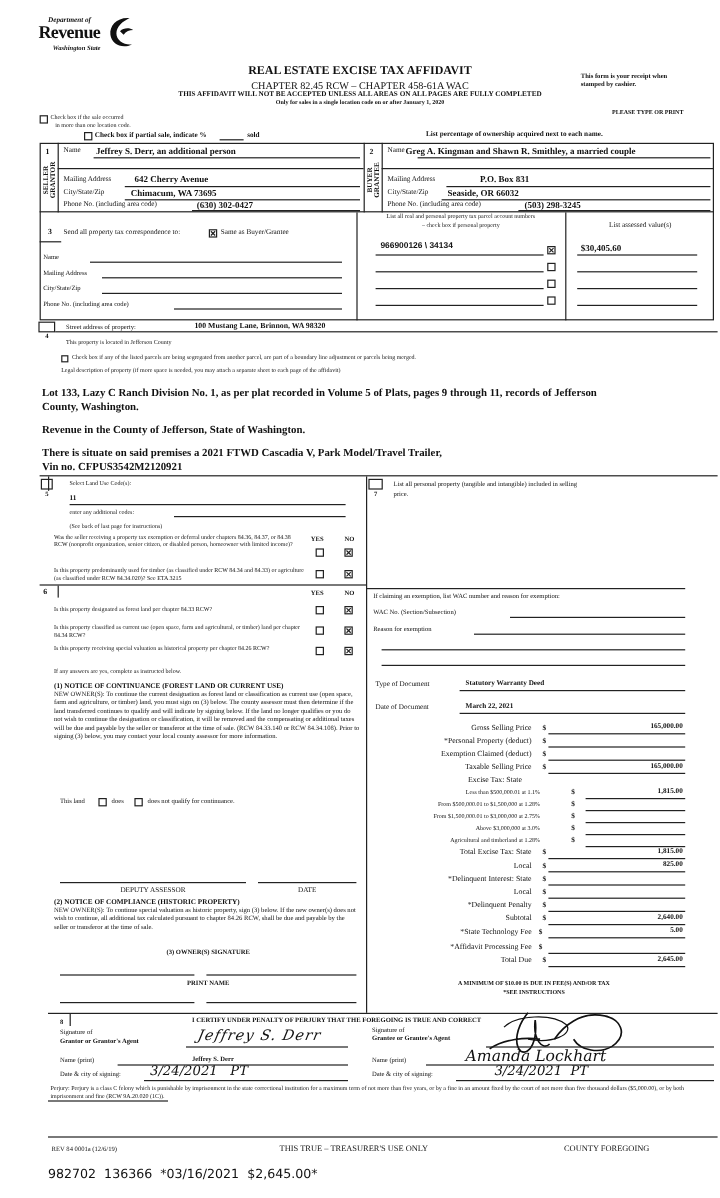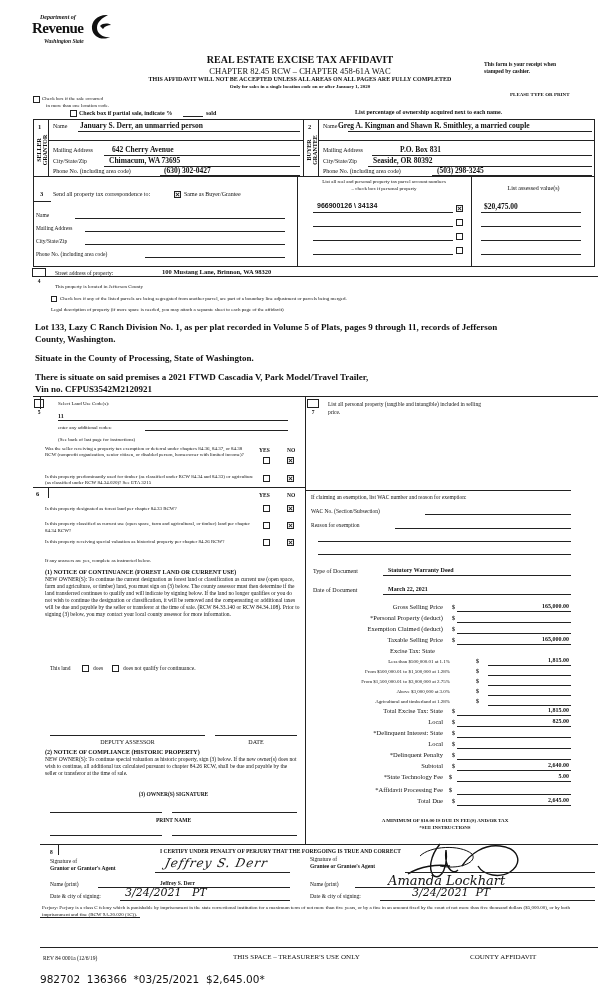--- a/index.html
+++ b/index.html
@@ -64,21 +64,21 @@
 <div class="vline" style="left:297px;top:177px;height:90px;"></div>
 <div class="vline" style="left:471px;top:177px;height:90px;"></div>
 
 <div class="vline" style="left:48px;top:119px;height:58px;"></div>
 <div class="sec-num" style="left:38px;top:123px;">1</div>
 <div class="vert" style="left:36px;top:168px;width:36px;">
   <div>SELLER</div>
   <div>GRANTOR</div>
 </div>
 <div class="abs t6" style="left:53px;top:123px;">Name</div>
-<div class="abs t75 val" style="left:80px;top:121px;">January S. Derr, an unmarried person</div>
+<div class="abs t75 val" style="left:80px;top:121px;">Jeffrey S. Derr, an additional person</div>
 <div class="line" style="left:78px;top:131px;width:222px;"></div>
 <div class="line" style="left:48px;top:140px;width:255px;"></div>
 <div class="abs t6" style="left:53px;top:147px;">Mailing Address</div>
 <div class="abs t75 val" style="left:112px;top:145px;">642 Cherry Avenue</div>
 <div class="line" style="left:104px;top:155px;width:196px;"></div>
 <div class="abs t6" style="left:53px;top:158px;">City/State/Zip</div>
 <div class="abs t75 val" style="left:109px;top:156px;">Chimacum, WA 73695</div>
 <div class="line" style="left:104px;top:166px;width:196px;"></div>
 <div class="abs t6" style="left:53px;top:168px;">Phone No. (including area code)</div>
 <div class="abs t75 val" style="left:164px;top:166px;">(630) 302-0427</div>
@@ -91,21 +91,21 @@
   <div>GRANTEE</div>
 </div>
 <div class="abs t6" style="left:323px;top:123px;">Name</div>
 <div class="abs t75 val" style="left:338px;top:121px;">Greg A. Kingman and Shawn R. Smithley, a married couple</div>
 <div class="line" style="left:348px;top:131px;width:244px;"></div>
 <div class="line" style="left:318px;top:140px;width:277px;"></div>
 <div class="abs t6" style="left:323px;top:147px;">Mailing Address</div>
 <div class="abs t75 val" style="left:400px;top:145px;">P.O. Box 831</div>
 <div class="line" style="left:372px;top:155px;width:220px;"></div>
 <div class="abs t6" style="left:323px;top:158px;">City/State/Zip</div>
-<div class="abs t75 val" style="left:373px;top:156px;">Seaside, OR 80392</div>
+<div class="abs t75 val" style="left:373px;top:156px;">Seaside, OR 66032</div>
 <div class="line" style="left:368px;top:166px;width:224px;"></div>
 <div class="abs t6" style="left:323px;top:168px;">Phone No. (including area code)</div>
 <div class="abs t75 val" style="left:437px;top:166px;">(503) 298-3245</div>
 <div class="line" style="left:432px;top:175px;width:160px;"></div>
 
 <div class="sec-num" style="left:40px;top:190px;">3</div>
 <div class="abs t6" style="left:53px;top:191px;">Send all property tax correspondence to:</div>
 <div class="cb x" style="left:174px;top:191px;"></div>
 <div class="abs t6" style="left:184px;top:191px;">Same as Buyer/Grantee</div>
 <div class="line" style="left:33px;top:201px;width:18px;"></div>
@@ -119,21 +119,21 @@
 <div class="line" style="left:145px;top:257px;width:140px;"></div>
 
 <div class="abs t5 center" style="left:298px;top:179px;width:172px;">List all real and personal property tax parcel account numbers</div>
 <div class="abs t5 center" style="left:298px;top:186px;width:172px;">– check box if personal property</div>
 <div class="abs t6 center" style="left:472px;top:185px;width:123px;">List assessed value(s)</div>
 
 <div>
   <div class="abs t75 val mono" style="left:317px;top:202px;font-size:7px;">966900126 \ 34134</div>
   <div class="line" style="left:313px;top:212px;width:140px;"></div>
   <div class="cb x" style="left:456px;top:205px;"></div>
-  <div class="abs t75 val" style="left:484px;top:202px;">$20,475.00</div>
+  <div class="abs t75 val" style="left:484px;top:202px;">$30,405.60</div>
   <div class="line" style="left:481px;top:212px;width:100px;"></div>
 </div>
 <div>
   <div class="line" style="left:313px;top:226px;width:140px;"></div>
   <div class="cb" style="left:456px;top:219px;"></div>
   <div class="line" style="left:481px;top:226px;width:100px;"></div>
 </div>
 <div>
   <div class="line" style="left:313px;top:240px;width:140px;"></div>
   <div class="cb" style="left:456px;top:233px;"></div>
@@ -150,21 +150,21 @@
 </div>
 <div class="abs t55" style="left:55px;top:270px;">Street address of property:</div>
 <div class="abs t65 val" style="left:162px;top:268px;">100 Mustang Lane, Brinnon, WA 98320</div>
 <div class="line" style="left:46px;top:276px;width:552px;"></div>
 <div class="abs t5" style="left:55px;top:284px;">This property is located in Jefferson County</div>
 <div class="cb" style="left:51px;top:296px;width:6px;height:6px;"></div>
 <div class="abs t5" style="left:60px;top:296px;">Check box if any of the listed parcels are being segregated from another parcel, are part of a boundary line adjustment or parcels being merged.</div>
 <div class="abs t5" style="left:51px;top:307px;">Legal description of property (if more space is needed, you may attach a separate sheet to each page of the affidavit)</div>
 
 <div class="abs b" style="left:35px;top:321px;width:490px;font-size:9px;line-height:12px;">Lot 133, Lazy C Ranch Division No. 1, as per plat recorded in Volume 5 of Plats, pages 9 through 11, records of Jefferson County, Washington.</div>
-<div class="abs b" style="left:35px;top:353px;font-size:9px;">Situate in the County of Processing, State of Washington.</div>
+<div class="abs b" style="left:35px;top:353px;font-size:9px;">Revenue in the County of Jefferson, State of Washington.</div>
 <div class="abs b" style="left:35px;top:372px;font-size:9px;">There is situate on said premises a 2021 FTWD Cascadia V, Park Model/Travel Trailer,</div>
 <div class="abs b" style="left:35px;top:384px;font-size:9px;">Vin no. CFPUS3542M2120921</div>
 
 <div class="line" style="left:33px;top:396px;width:565px;"></div>
 <div class="vline" style="left:305px;top:397px;height:447px;"></div>
 <div class="vline" style="left:40px;top:397px;height:12px;"></div>
 
 <div class="box center" style="left:34px;top:399px;width:10px;height:9px;">
   <span class="t55 b">5</span>
 </div>
@@ -376,15 +376,15 @@
 <div class="line" style="left:355px;top:887px;width:240px;"></div>
 <div class="abs t55" style="left:310px;top:893px;">Date &amp; city of signing:</div>
 <div class="sig" style="left:412px;top:886px;font-size:11px;white-space:pre;">3/24/2021  PT</div>
 <div class="line" style="left:380px;top:900px;width:215px;"></div>
 
 <div class="abs t5" style="left:42px;top:905px;width:555px;line-height:6.5px;">Perjury: Perjury is a class C felony which is punishable by imprisonment in the state correctional institution for a maximum term of not more than five years, or by a fine in an amount fixed by the court of not more than five thousand dollars ($5,000.00), or by both imprisonment and fine (RCW 9A.20.020 (1C)).</div>
 <div class="line" style="left:40px;top:917px;width:100px;"></div>
 
 <div class="line" style="left:40px;top:947px;width:558px;"></div>
 <div class="abs t55" style="left:43px;top:955px;">REV 84 0001a (12/6/19)</div>
-<div class="abs t7" style="left:233px;top:953px;">THIS SPACE – TREASURER'S USE ONLY</div>
-<div class="abs t7" style="left:470px;top:953px;">COUNTY AFFIDAVIT</div>
-<div class="abs" style="left:40px;top:973px;font-family:'DejaVu Sans', sans-serif;font-size:10.5px;white-space:pre;">982702  136366  *03/25/2021  $2,645.00*</div>
+<div class="abs t7" style="left:233px;top:953px;">THIS TRUE – TREASURER'S USE ONLY</div>
+<div class="abs t7" style="left:470px;top:953px;">COUNTY FOREGOING</div>
+<div class="abs" style="left:40px;top:973px;font-family:'DejaVu Sans', sans-serif;font-size:10.5px;white-space:pre;">982702  136366  *03/16/2021  $2,645.00*</div>
 
 </body></html>

